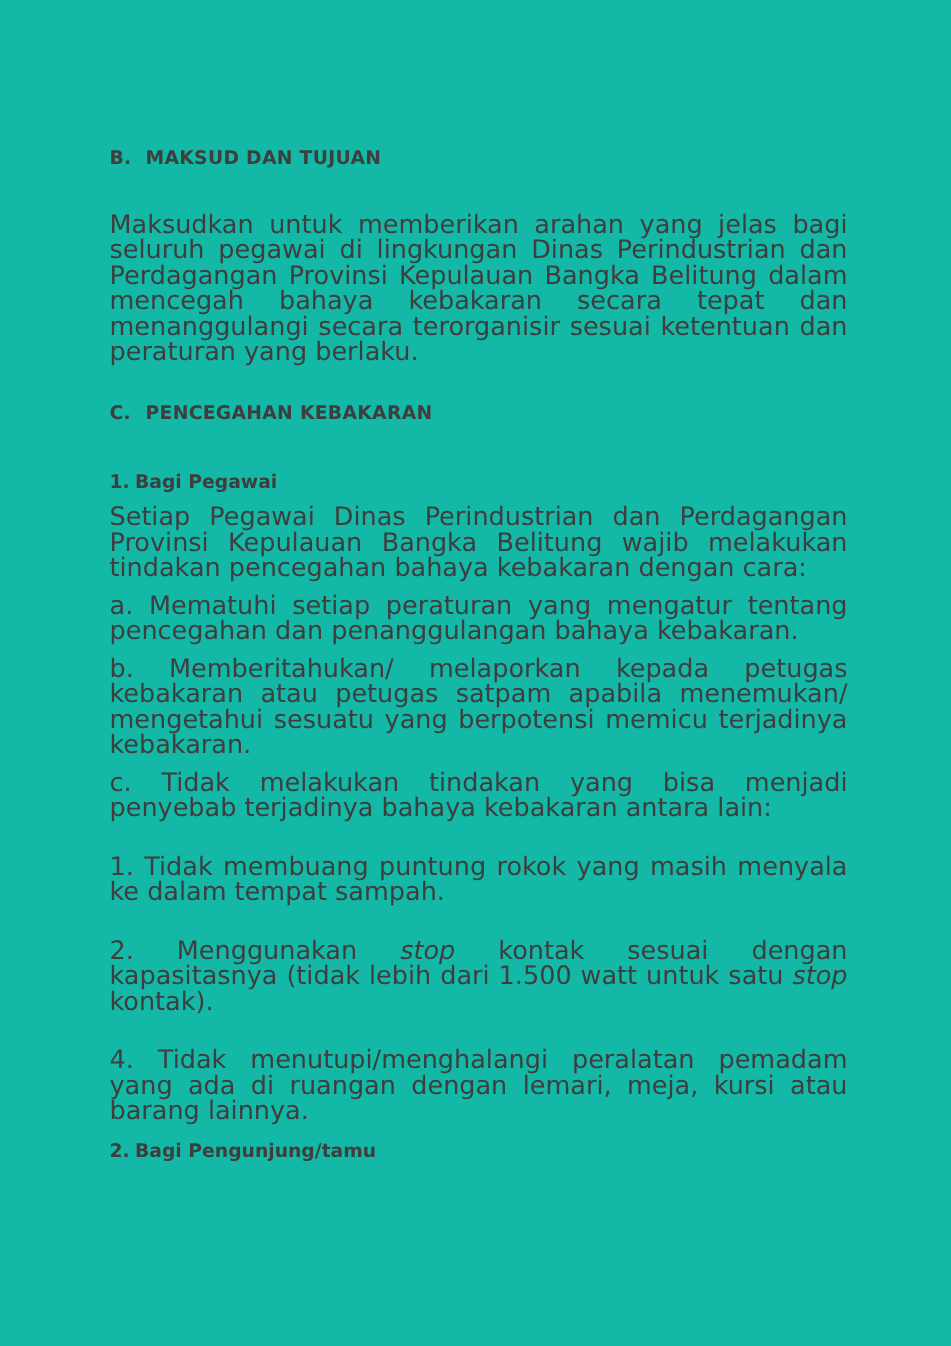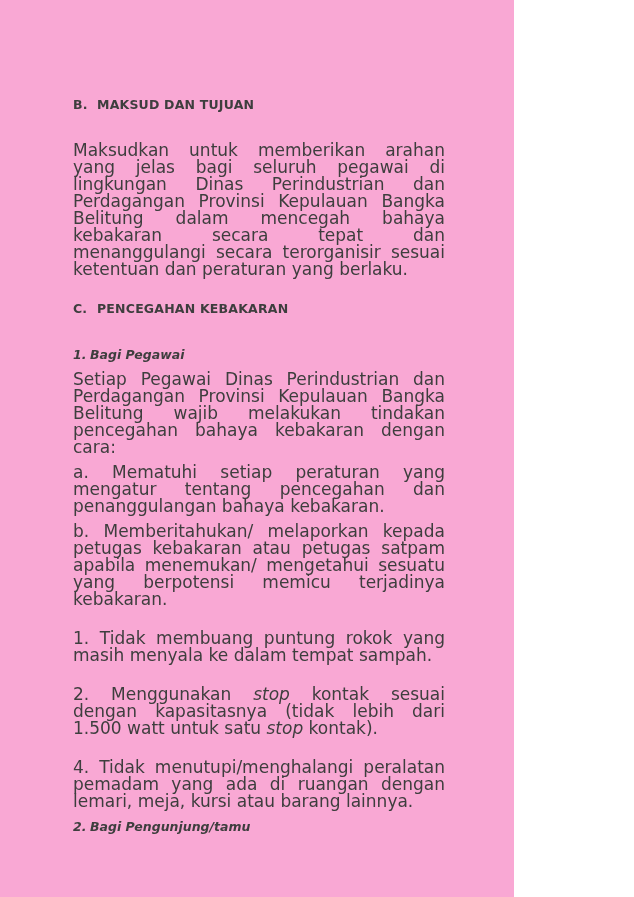--- a/index.html
+++ b/index.html
@@ -5,23 +5,23 @@
   * { margin: 0; padding: 0; box-sizing: border-box; }
   html, body { background: #ffffff; }
   body {
     width: 634px;
     height: 897px;
     font-family: "DejaVu Sans", "Liberation Sans", sans-serif;
     color: #3e3e3e;
     overflow: hidden;
   }
   .page {
-    width: 514px;
+    width: 634px;
     height: 897px;
-    background: #f9a8d4;
+    background: #14b8a6;
     padding: 96px 69px 0 73px;
     overflow: hidden;
   }
   .blk {
     font-size: 17px;
     line-height: 17px;
   }
   
   .h1 {
     font-weight: 700;
@@ -31,21 +31,20 @@
     letter-spacing: 0.2px;
   }
   .h1:first-child { margin-top: 0; }
   .h1 .lab { display: inline-block; min-width: 24px; }
   
   .h2 {
     font-weight: 700;
     font-size: 12.5px;
     margin: 3px 0 8px;
     text-align: left;
-    font-style: italic;
   }
   .h2 .lab { display: inline-block; min-width: 17px; }
   
   .p {
     margin: 0 0 8px;
     text-align: justify;
   }
   
   .li {
     margin: 22px 0 8px;
@@ -63,18 +62,19 @@
 
 <div class="page">
   <div>
       <div class="blk h1"><span class="lab">B.</span><span>MAKSUD DAN TUJUAN</span></div>
       <div class="blk p"><span>Maksudkan untuk memberikan arahan yang jelas bagi seluruh pegawai di lingkungan Dinas Perindustrian dan Perdagangan Provinsi Kepulauan Bangka Belitung dalam mencegah bahaya kebakaran secara tepat dan menanggulangi secara terorganisir sesuai ketentuan dan peraturan yang berlaku.</span></div>
       <div class="blk h1"><span class="lab">C.</span><span>PENCEGAHAN KEBAKARAN</span></div>
       <div class="blk h2"><span class="lab">1.</span><span>Bagi Pegawai</span></div>
       <div class="blk p"><span>Setiap Pegawai Dinas Perindustrian dan Perdagangan Provinsi Kepulauan Bangka Belitung wajib melakukan tindakan pencegahan bahaya kebakaran dengan cara:</span></div>
       <div class="blk p"><span>a. Mematuhi setiap peraturan yang mengatur tentang pencegahan dan penanggulangan bahaya kebakaran.</span></div>
       <div class="blk p"><span>b. Memberitahukan/ melaporkan kepada petugas kebakaran atau petugas satpam apabila menemukan/ mengetahui sesuatu yang berpotensi memicu terjadinya kebakaran.</span></div>
+      <div class="blk p"><span>c. Tidak melakukan tindakan yang bisa menjadi penyebab terjadinya bahaya kebakaran antara lain:</span></div>
       <div class="blk li"><span>1.  Tidak membuang puntung rokok yang masih menyala ke dalam tempat sampah.</span></div>
       <div class="blk li"><span>2. Menggunakan </span><span class="it">stop</span><span> kontak sesuai dengan kapasitasnya (tidak lebih dari 1.500 watt untuk satu </span><span class="it">stop</span><span> kontak).</span></div>
       <div class="blk li"><span>4.  Tidak menutupi/menghalangi peralatan pemadam yang ada di ruangan dengan lemari, meja, kursi atau barang lainnya.</span></div>
       <div class="blk h2"><span class="lab">2.</span><span>Bagi Pengunjung/tamu</span></div>
     </div>
 </div>
 
 </body></html>

